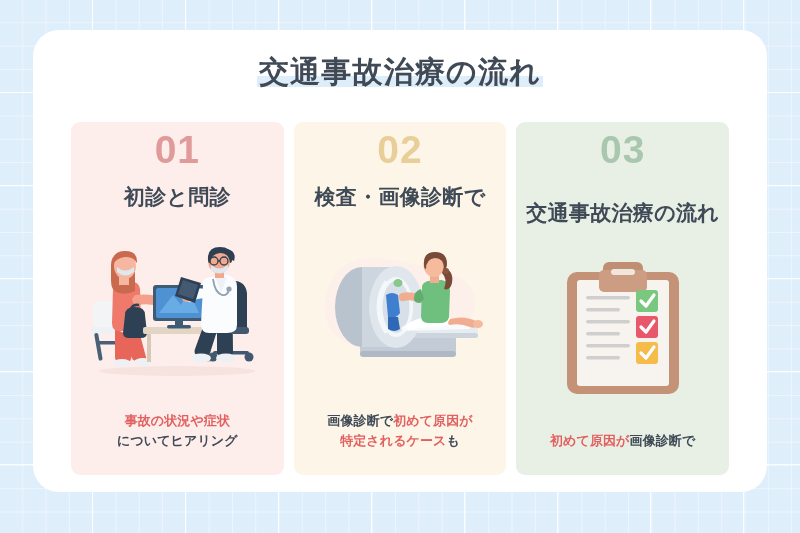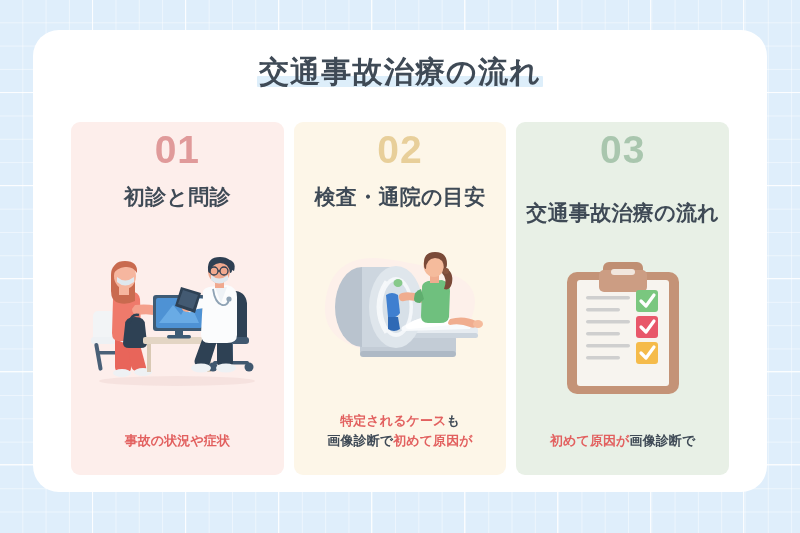--- a/index.html
+++ b/index.html
@@ -232,26 +232,27 @@
               <path d="M134 24 Q142 31 151 24 L151 29 Q142 36 134 29 Z" fill="#dfe8ef"></path>
 
               <path d="M136 38 Q138 52 145 54 Q151 55 152 48" stroke="#8fa3b5" stroke-width="1.8" fill="none"></path>
               <circle cx="152" cy="48" r="2.6" fill="#8fa3b5"></circle>
             </g>
           </svg>
         </div>
 
         <div class="caption">
           <span class="line"><span class="hl">事故の状況や症状</span></span>
+          <span class="line"><span>についてヒアリング</span></span>
         </div>
       </div>
 
       <div class="card" style="background:#fdf6e8;">
         <div class="card-num" style="color:#e8cf9a;">02</div>
-        <div class="card-head">検査・通院の目安</div>
+        <div class="card-head">検査・画像診断で</div>
 
         <div class="illus">
           <svg width="200" height="140" viewBox="0 0 200 140">
 
             <path d="M30 42 Q44 12 86 18 Q130 24 158 36 Q182 48 172 76 Q164 104 124 110 Q70 118 40 98 Q16 80 30 42 Z" fill="#fdf0ea"></path>
 
             <rect x="60" y="94" width="96" height="20" rx="4" fill="#c3ccd6"></rect>
             <rect x="60" y="110" width="96" height="6" rx="3" fill="#aeb9c5"></rect>
 
             <rect x="62" y="84" width="116" height="12" rx="5" fill="#e7ecf1"></rect>
@@ -293,22 +294,22 @@
               <ellipse cx="134" cy="24" rx="10.5" ry="12" fill="#f5bb9c"></ellipse>
 
               <path d="M124 24 Q123 11 135 11 Q147 11 147 23 Q147 28 144 28 Q144 17 135 17 Q126 18 126 28 Q124 28 124 24 Z" fill="#7a4a38"></path>
               <path d="M144 26 Q154 30 152 42 Q150 50 144 48 Q148 38 142 32 Z" fill="#7a4a38"></path>
               <circle cx="146" cy="30" r="3" fill="#8a553f"></circle>
             </g>
           </svg>
         </div>
 
         <div class="caption">
+          <span class="line"><span>画像診断で</span><span class="hl">初めて原因が</span></span>
           <span class="line"><span class="hl">特定されるケース</span><span>も</span></span>
-          <span class="line"><span>画像診断で</span><span class="hl">初めて原因が</span></span>
         </div>
       </div>
 
       <div class="card" style="background:#e8f0e6;gap:16px;">
         <div class="card-num" style="color:#a9c6ae;">03</div>
         <div class="card-head">交通事故治療の流れ</div>
 
         <div class="illus">
           <svg width="160" height="150" viewBox="0 0 160 150">
 

